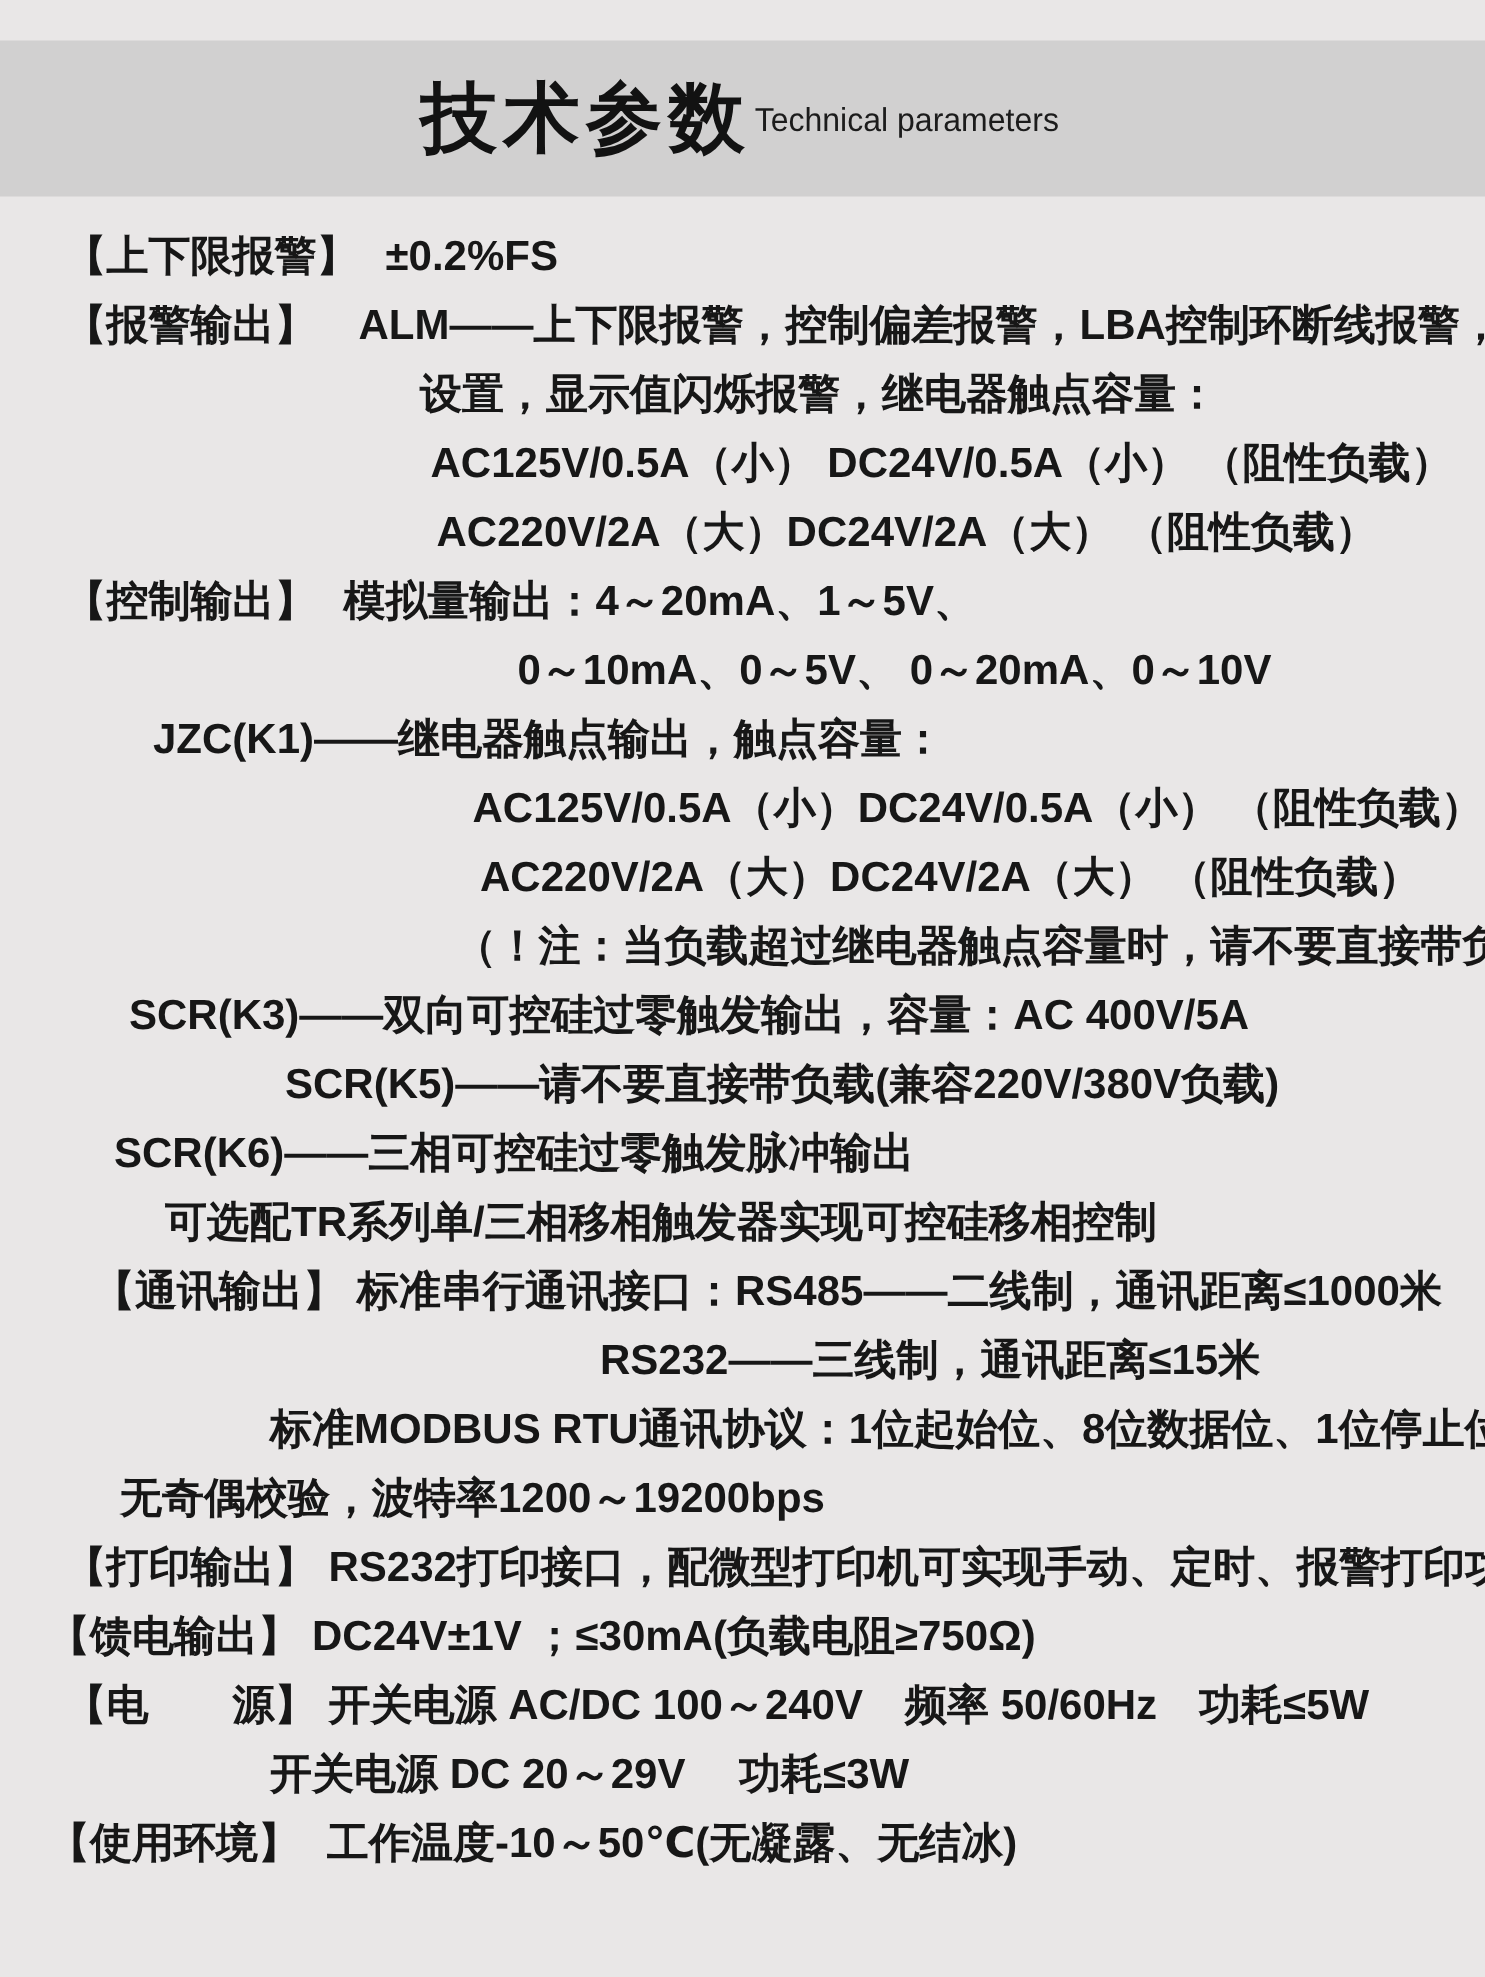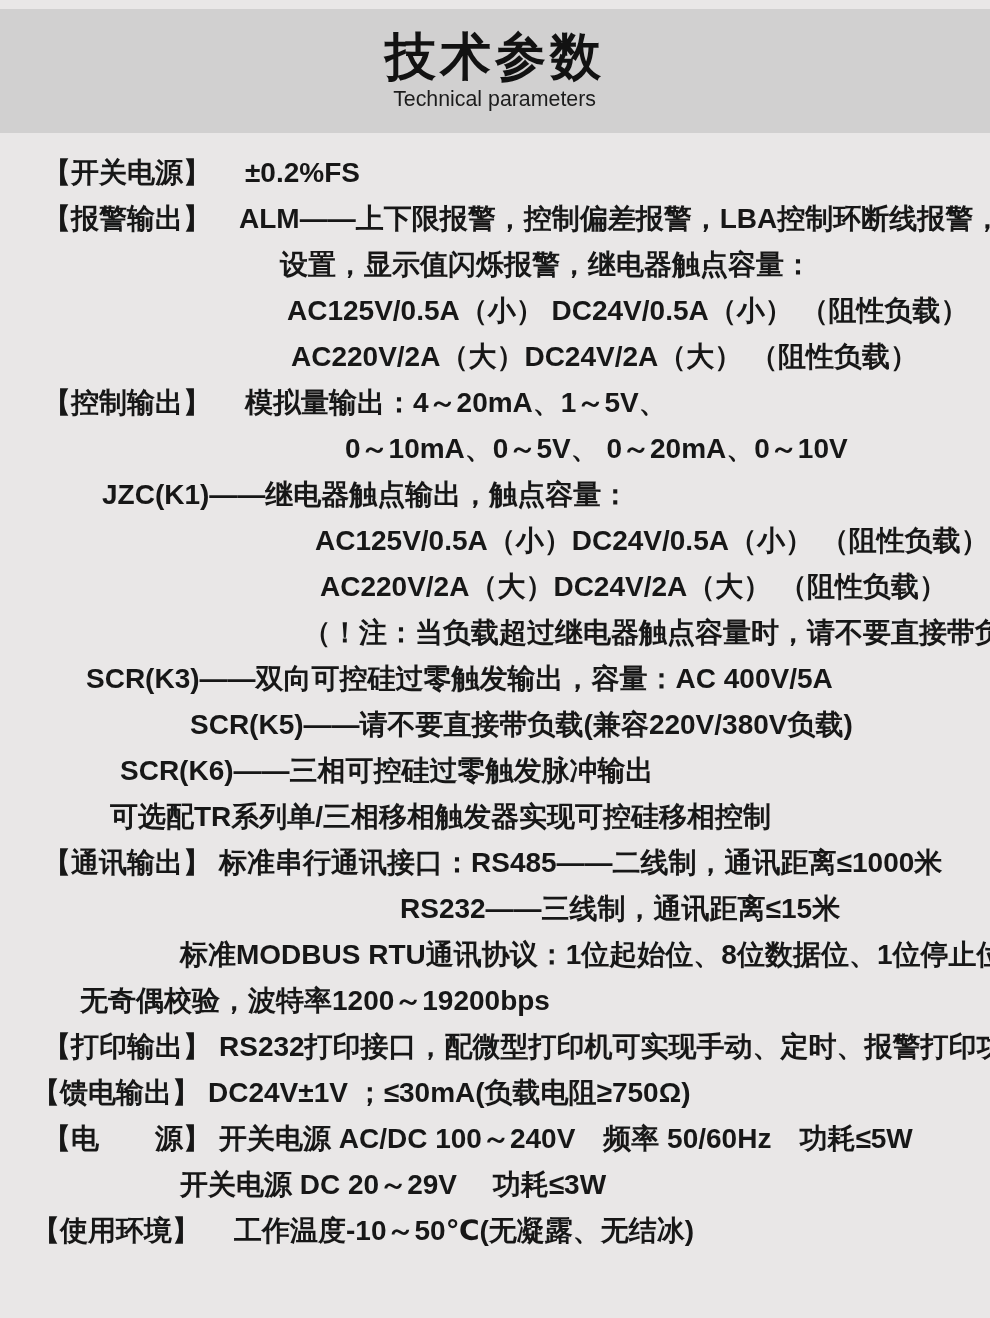--- a/index.html
+++ b/index.html
@@ -5,24 +5,24 @@
   html,body{margin:0;padding:0;background:#e9e7e7;}
   .page{
     position:relative;
     width:990px;height:1318px;
     background:#e9e7e7;
     font-family:"Liberation Sans","DejaVu Sans",sans-serif;
     color:#171717;
     overflow:hidden;
   }
   .band{
-    margin-top:9px;
-    height:124px;
+    margin-top:27px;
+    height:104px;
     background:#d1d0d0;
-    display:flex;flex-direction:column;align-items:center;justify-content:center;
+    display:flex;flex-direction:row;align-items:center;justify-content:center;
   }
   .title{
     font-size:51px;
     font-weight:800;
     letter-spacing:4px;
     line-height:1.05;
     color:#121212;
   }
   .subtitle{
     font-size:22px;
@@ -33,37 +33,37 @@
   }
   .content{margin-top:17px;}
   .line{
     height:46px;line-height:46px;
     font-size:28px;font-weight:700;
     white-space:nowrap;
   }
   .lbl{display:inline-block;}
   .val{display:inline-block;}
   .g0{margin-left:8px;}
-  .g1{margin-left:34px;}
+  .g1{margin-left:18px;}
   .g2{margin-left:28px;}
 </style>
 </head>
 <body>
 
 <div class="page">
 
   <div class="band">
     <div class="title">技术参数</div>
     <div class="subtitle">Technical parameters</div>
   </div>
 
   <div class="content">
 
     <div class="line" style="padding-left:43px">
-      <span class="lbl">【开关电源】</span><span class="val g1">±0.2%FS</span>
+      <span class="lbl">【上下限报警】</span><span class="val g1">±0.2%FS</span>
     </div>
 
     <div class="line" style="padding-left:43px">
       <span class="lbl">【报警输出】</span><span class="val g2">ALM——上下限报警，控制偏差报警，LBA控制环断线报警，带报回差</span>
     </div>
 
     <div class="line" style="padding-left:280px">
       <span class="val">设置，显示值闪烁报警，继电器触点容量：</span>
     </div>
 
@@ -101,29 +101,29 @@
 
     <div class="line" style="padding-left:86px">
       <span class="val">SCR(K3)——双向可控硅过零触发输出，容量：AC 400V/5A</span>
     </div>
 
 
     <div class="line" style="padding-left:190px">
       <span class="val">SCR(K5)——请不要直接带负载(兼容220V/380V负载)</span>
     </div>
 
-    <div class="line" style="padding-left:120px">
+    <div class="line" style="padding-left:76px">
       <span class="val">SCR(K6)——三相可控硅过零触发脉冲输出</span>
     </div>
 
     <div class="line" style="padding-left:110px">
       <span class="val">可选配TR系列单/三相移相触发器实现可控硅移相控制</span>
     </div>
 
-    <div class="line" style="padding-left:43px">
+    <div class="line" style="padding-left:62px">
       <span class="lbl">【通讯输出】</span><span class="val g0">标准串行通讯接口：RS485——二线制，通讯距离≤1000米</span>
     </div>
 
     <div class="line" style="padding-left:400px">
       <span class="val">RS232——三线制，通讯距离≤15米</span>
     </div>
 
     <div class="line" style="padding-left:180px">
       <span class="val">标准MODBUS RTU通讯协议：1位起始位、8位数据位、1位停止位、</span>
     </div>

